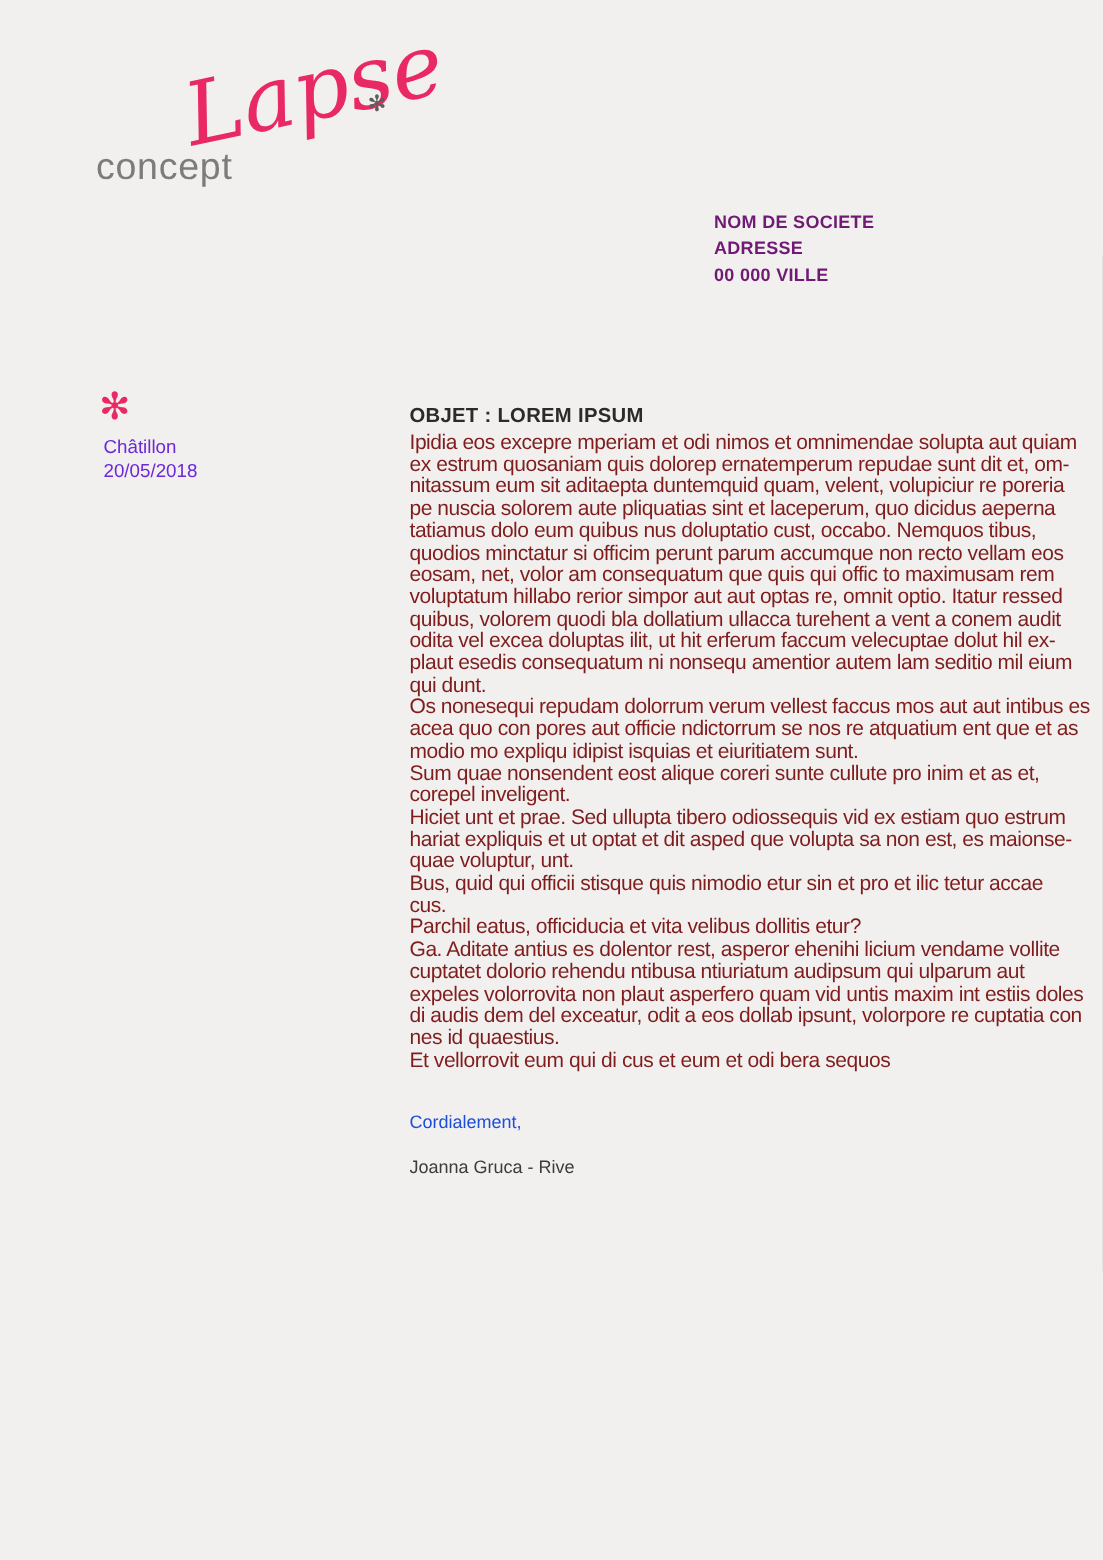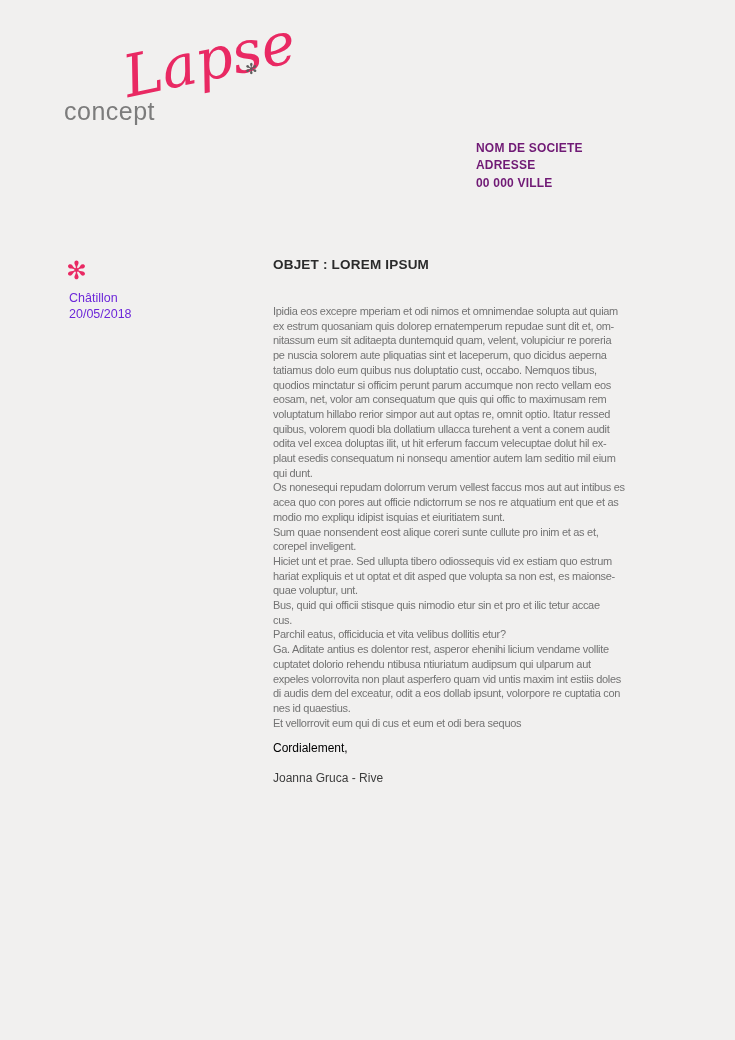--- a/index.html
+++ b/index.html
@@ -37,29 +37,29 @@
   .flower-icon {
     position: absolute; left: 66px; top: 256px;
     font-size: 25px; color: #e92963;
   }
   .meta {
     position: absolute; left: 69px; top: 291px;
     font-size: 12.5px; line-height: 15.5px; color: #6d28d9;
   }
   
   .subject {
-    position: absolute; left: 273px; top: 257px;
+    position: absolute; left: 273px; top: 269px;
     font-weight: bold; font-size: 13.5px; color: #2b2b2b; letter-spacing: 0.2px; text-align: right;
   }
   .body-text {
-    position: absolute; left: 273px; top: 304px;
-    font-size: 11px; line-height: 14.7px; color: #737373;
+    position: absolute; left: 273px; top: 287px;
+    font-size: 14px; line-height: 14.7px; color: #7f1d1d;
     letter-spacing: -0.3px; white-space: pre;
   }
-  .closing   { position: absolute; left: 273px; top: 741px; font-size: 12px; color: #000000; }
+  .closing   { position: absolute; left: 273px; top: 741px; font-size: 12px; color: #1d4ed8; }
   .signature { position: absolute; left: 273px; top: 771px; font-size: 12px; color: #3c3c3c; }
   
   .footer-left {
     position: absolute; left: 272px; top: 947px;
     font-size: 10.5px; line-height: 13.5px; color: #3d3d3d; letter-spacing: 0.4px;
   }
   .footer-right {
     position: absolute; left: 476px; top: 934px;
     font-size: 10.5px; line-height: 13px; color: #3d3d3d;
   }

